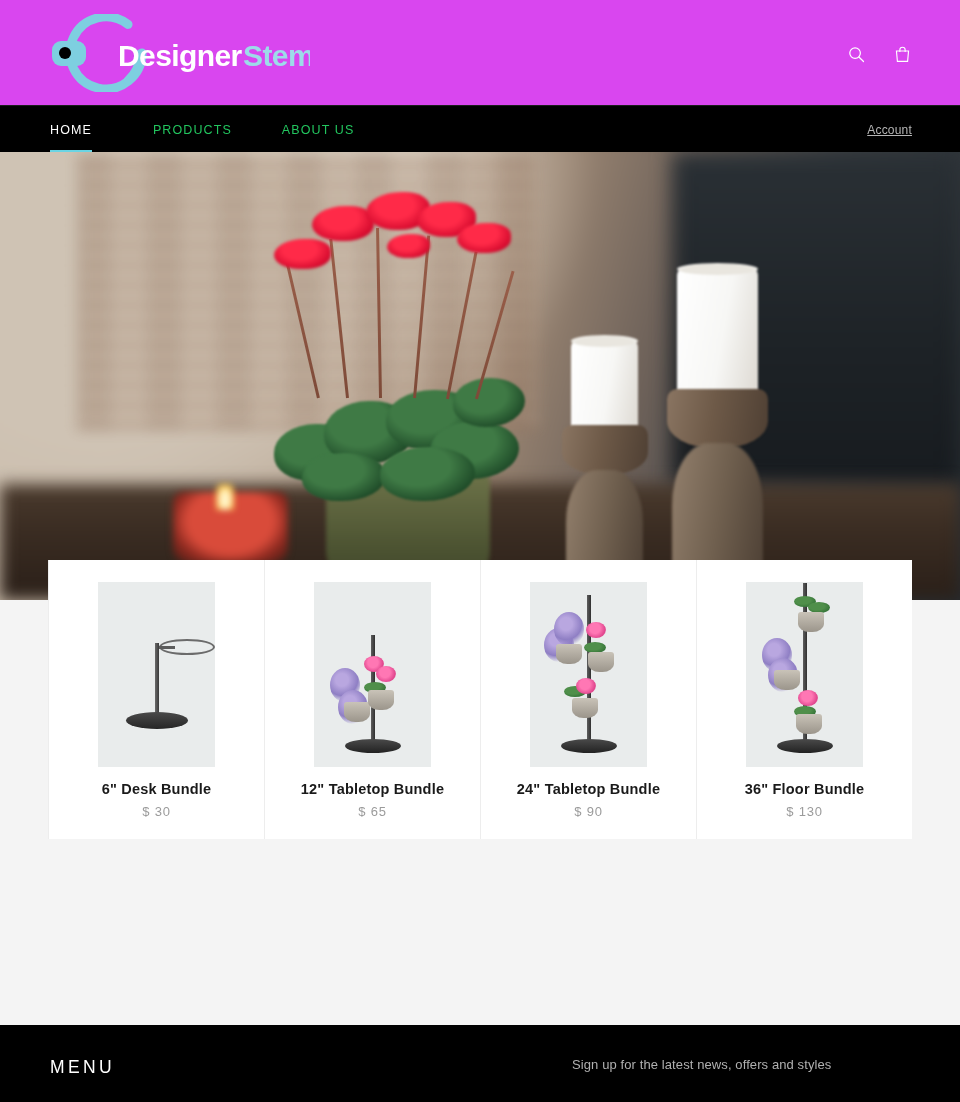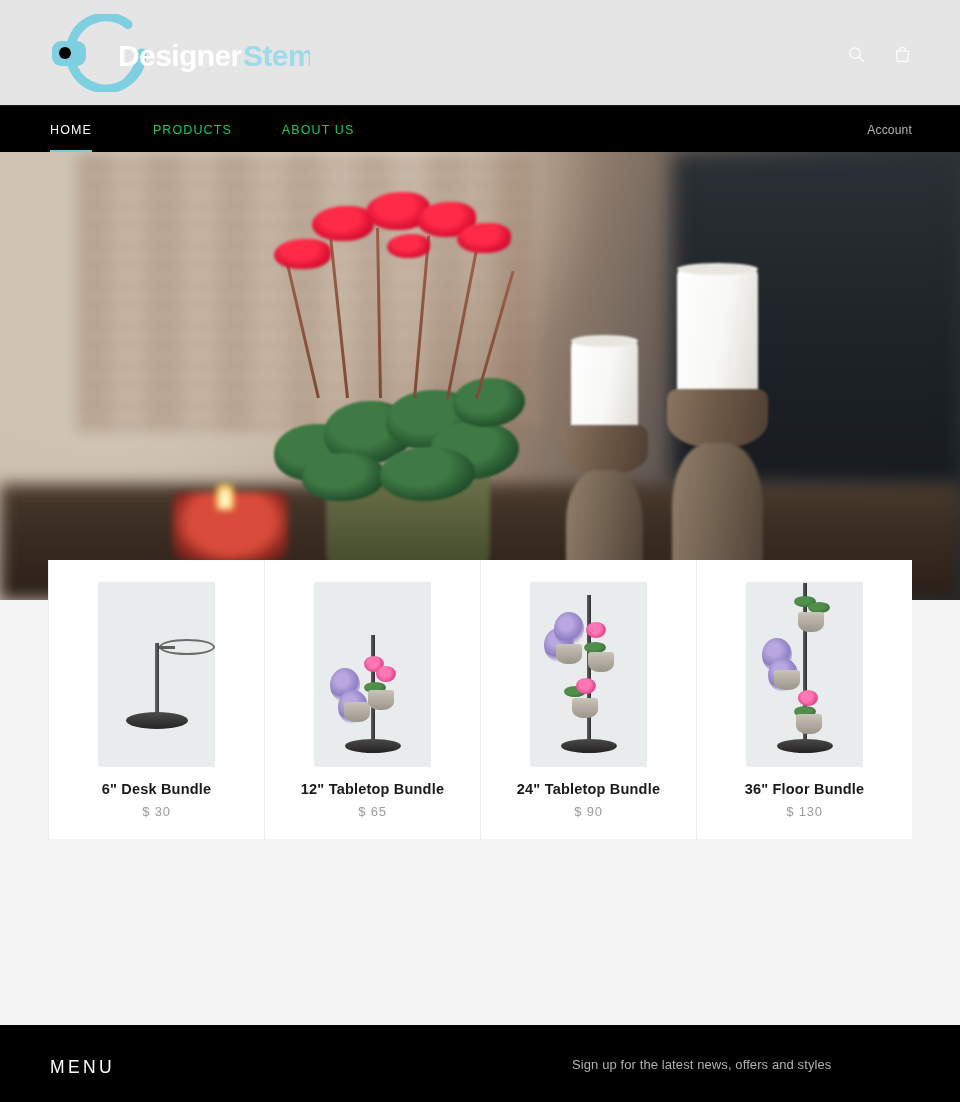--- a/index.html
+++ b/index.html
@@ -8,21 +8,21 @@
     height: 1102px;
     background: #ffffff;
     font-family: "Liberation Sans", sans-serif;
     overflow: hidden;
   }
 
   
   .site-header {
     position: relative;
     height: 105px;
-    background: #e5e5e5;
+    background: #d946ef;
   }
   .logo {
     position: absolute;
     left: 50px;
     top: 14px;
     width: 260px;
     height: 78px;
   }
   .logo svg { display: block; }
   .header-icons {
@@ -85,20 +85,21 @@
     position: absolute;
     right: 48px;
     top: 0;
     height: 47px;
     display: flex;
     align-items: center;
     font-size: 12px;
     color: #b5b5b5;
     cursor: pointer;
     letter-spacing: 0.2px;
+    text-decoration: underline;
   }
 
   
   .hero {
     position: relative;
     height: 448px;
     overflow: hidden;
     background: #6b5a4d;
   }
   .hero-photo { position: absolute; inset: 0; }

